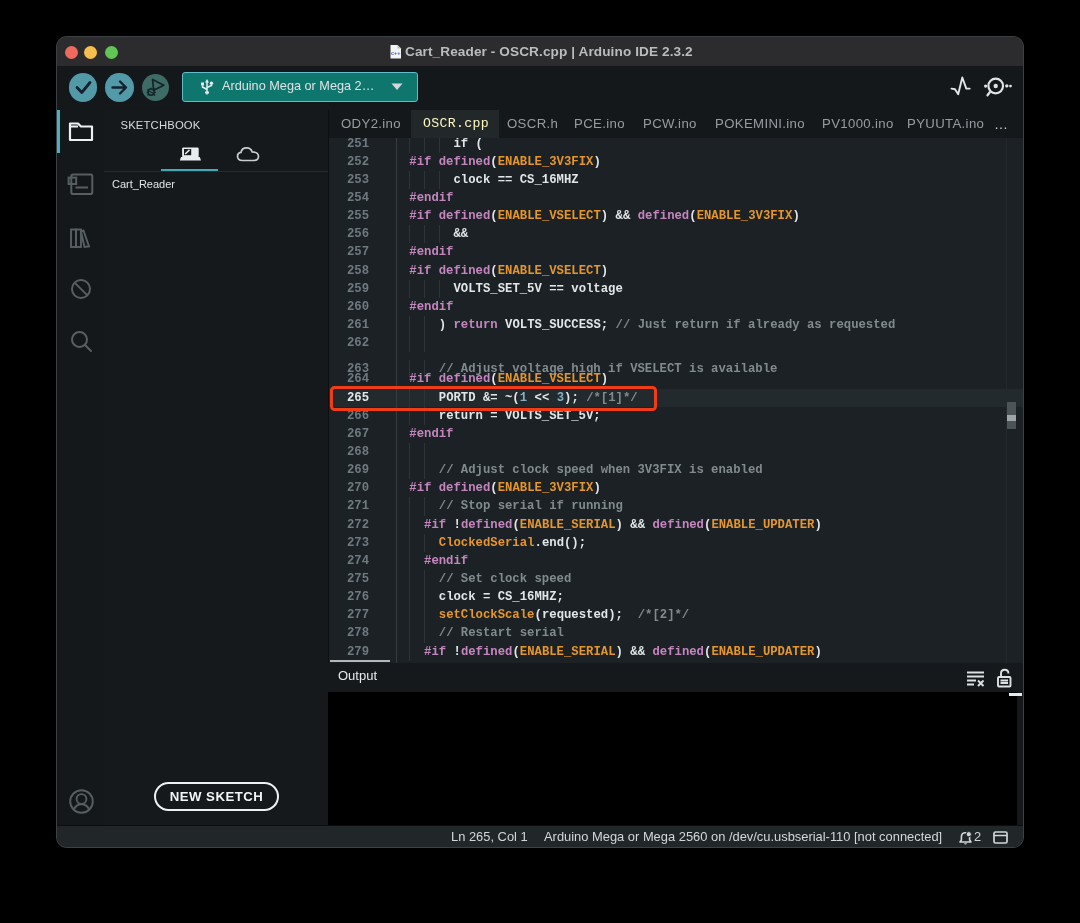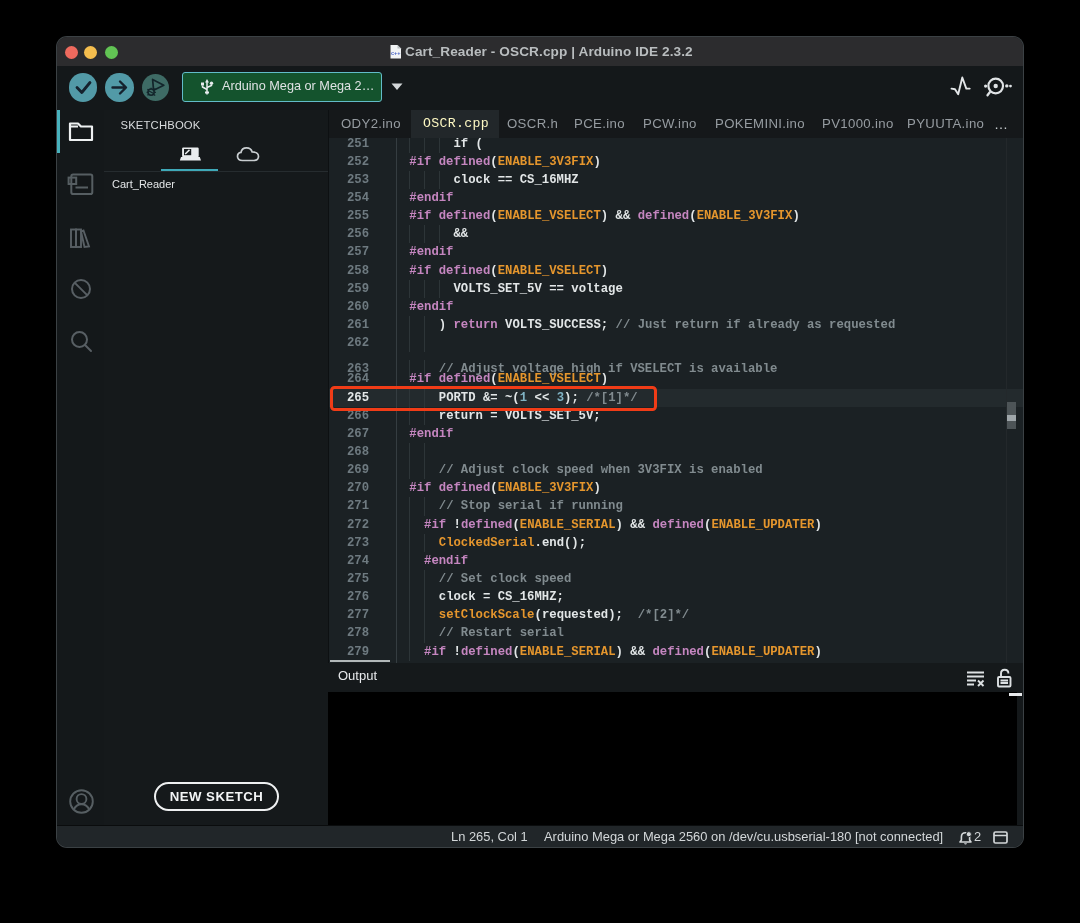--- a/index.html
+++ b/index.html
@@ -10,22 +10,22 @@
     box-shadow:0 0 0 1px #3b4144; }
   .abs { position:absolute; }
   
   #titlebar { position:absolute; left:0; top:0; width:966px; height:29px; background:#2c2c2e; }
   .tl { position:absolute; top:8.5px; width:13px; height:13px; border-radius:50%; }
   #ttext { position:absolute; left:348px; top:0; height:29px; line-height:29px;
     font-size:13.6px; font-weight:bold; color:#b9bdbf; letter-spacing:0.1px;}
   
   #toolbar { position:absolute; left:0; top:29px; width:966px; height:44px; background:#14181a; }
   .cbtn { position:absolute; top:36px; width:28.5px; height:28.5px; border-radius:50%; }
-  #boardsel { position:absolute; left:125px; top:34.5px; width:200px; height:30px;
-    background:#14532d; border:1.5px solid #62bcc9; border-radius:3px; }
+  #boardsel { position:absolute; left:125px; top:34.5px; width:236px; height:30px;
+    background:#0f766e; border:1.5px solid #62bcc9; border-radius:3px; }
   #boardsel .btext { position:absolute; left:39px; top:0; height:27px; line-height:27px;
     font-size:12.7px; color:#dfe3e4; }
   
   #rail { position:absolute; left:0; top:73px; width:47px; bottom:22px; background:#14181a; }
   #railind { position:absolute; left:0; top:73px; width:2.5px; height:43px; background:#47b2bd; }
   
   #panel { position:absolute; left:47px; top:73px; width:224px; bottom:22px; background:#15191b; }
   #sklabel { position:absolute; left:63.5px; top:81.5px; font-size:11.3px; letter-spacing:0.15px; color:#d8dbdd; }
   #paneldiv { position:absolute; left:47px; top:133.5px; width:224px; height:1px; background:#262c2f; }
   #tabuline { position:absolute; left:104px; top:132px; width:56.5px; height:2.6px; background:#3fa9b8; }
@@ -235,21 +235,21 @@
       <rect x="3" y="9" width="12.5" height="9.5" rx="1"></rect>
       <path d="M5.5 12.5 H13 M5.5 15 H13"></path>
       <path d="M6 9 V5.5 C6 3.2 7.5 1.8 9.7 1.8 C11.9 1.8 13.4 3.2 13.4 5.5"></path>
     </g>
   </svg>
   <div id="console"></div>
   <div id="consbar"></div>
 
   <div id="status">
     <div class="st" style="left:394px;">Ln 265, Col 1</div>
-    <div class="st" style="left:487px;">Arduino Mega or Mega 2560 on /dev/cu.usbserial-180 [not connected]</div>
+    <div class="st" style="left:487px;">Arduino Mega or Mega 2560 on /dev/cu.usbserial-110 [not connected]</div>
     <div class="st" style="left:917px;">2</div>
   </div>
   <svg class="abs" style="left:901px; top:793.5px;" width="15" height="15" viewBox="0 0 15 15">
     <path d="M7.5 1.8 C5 1.8 3.4 3.6 3.4 6 V9 L2 11 H13 L11.6 9 V6 C11.6 3.6 10 1.8 7.5 1.8 Z" fill="none" stroke="#d3d7d9" stroke-width="1.6" stroke-linejoin="round"></path>
     <path d="M6 12.2 C6.3 13 6.8 13.4 7.5 13.4 C8.2 13.4 8.7 13 9 12.2 Z" fill="#d3d7d9"></path>
     <circle cx="10.8" cy="3.2" r="2.6" fill="#d3d7d9" stroke="#212629" stroke-width="1"></circle>
   </svg>
   <svg class="abs" style="left:936px; top:794px;" width="15" height="13" viewBox="0 0 15 13">
     <rect x="1" y="1" width="13" height="11" rx="1.5" fill="none" stroke="#d3d7d9" stroke-width="1.7"></rect>
     <path d="M1 4.5 H14" stroke="#d3d7d9" stroke-width="1.7"></path>

